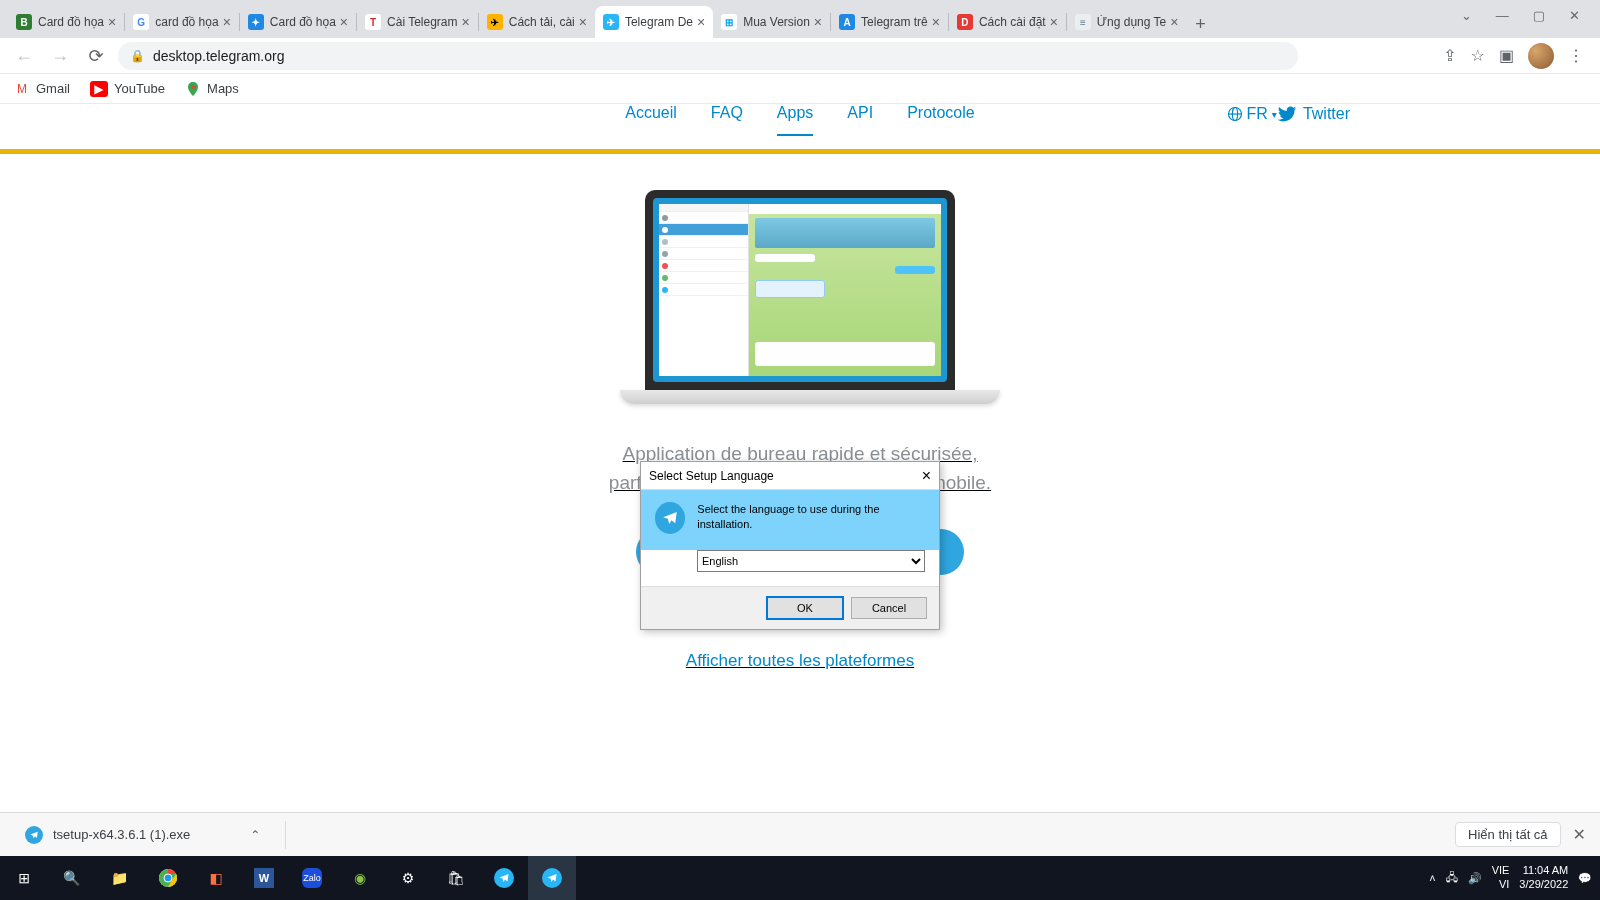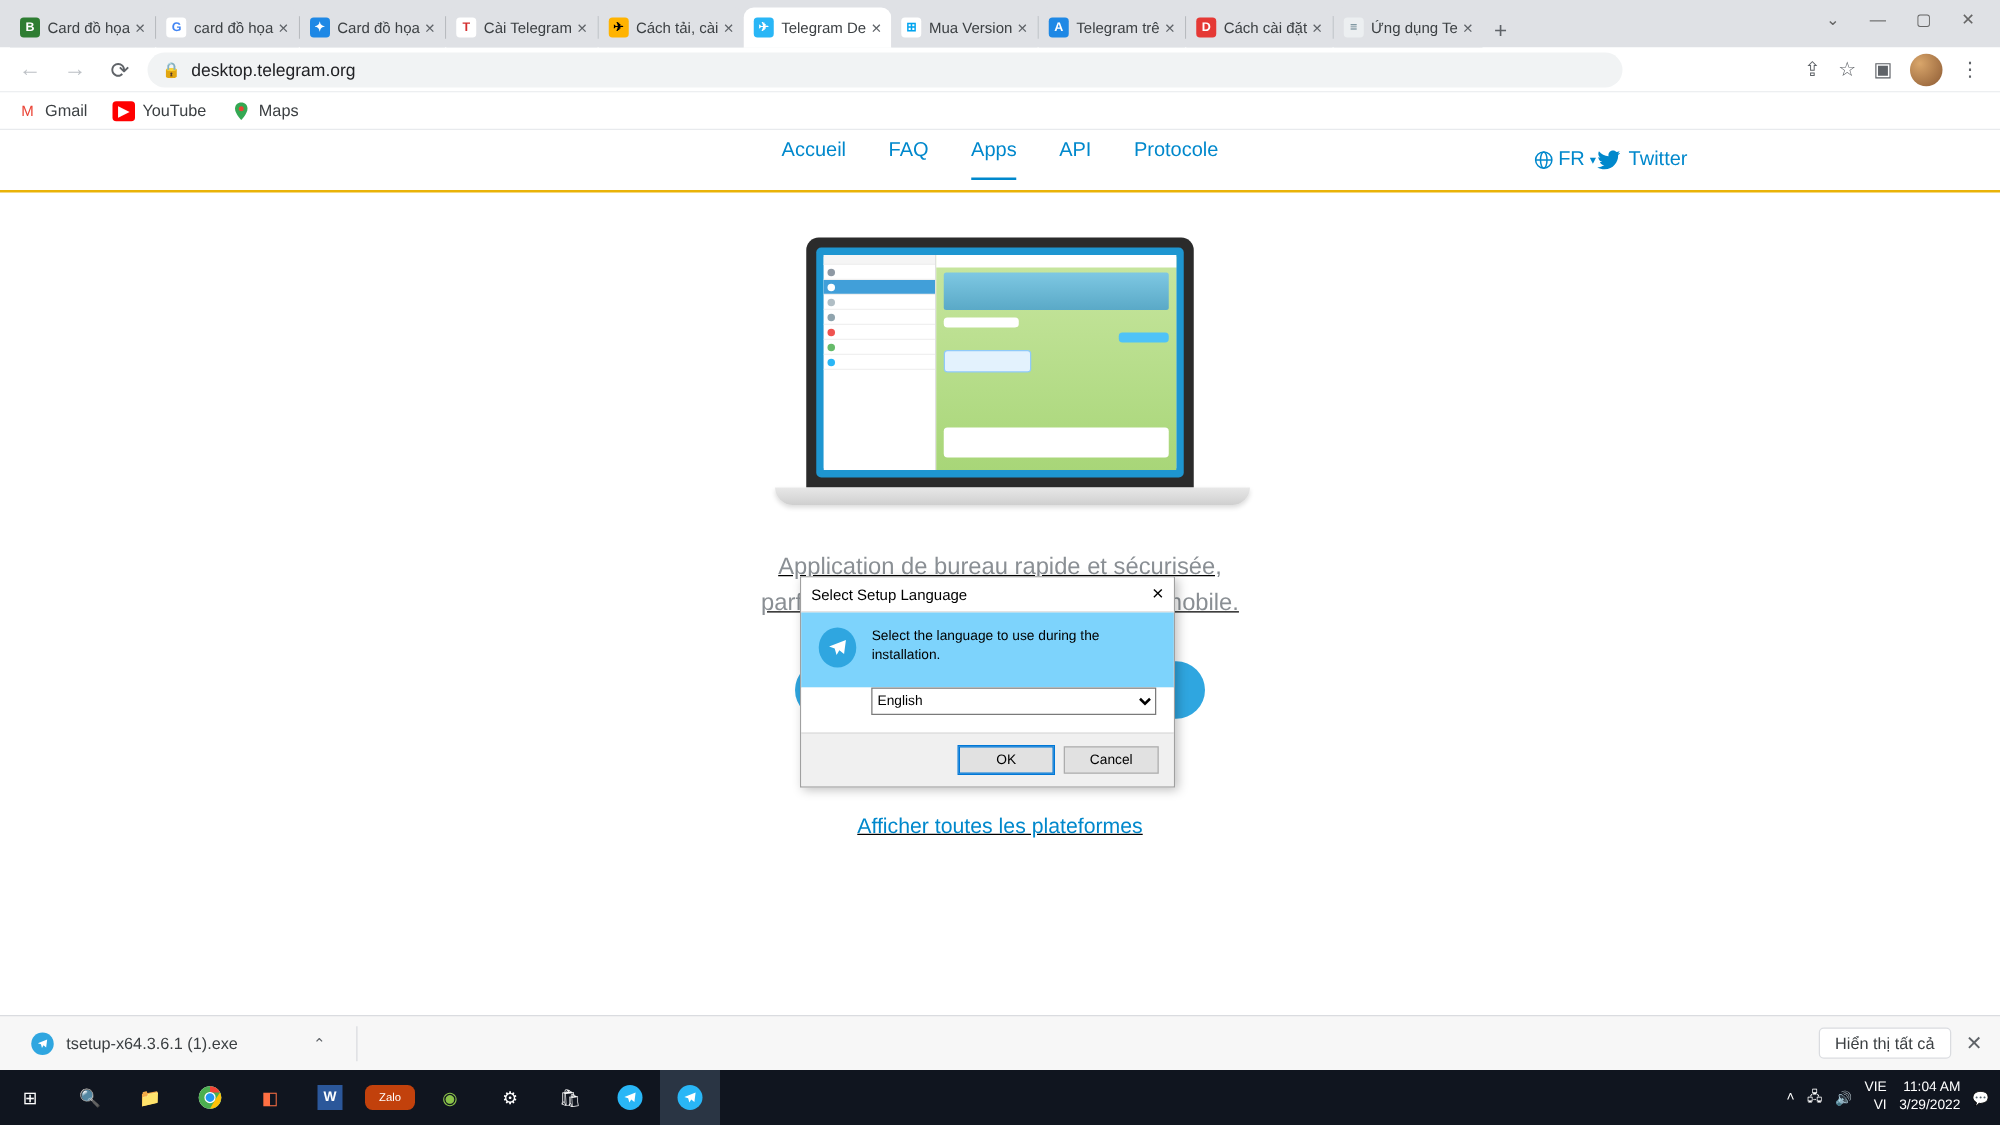--- a/index.html
+++ b/index.html
@@ -29,21 +29,21 @@
 .addr-right .icon { color: #5f6368; font-size: 16px; cursor: pointer; }
 .avatar { width: 26px; height: 26px; border-radius: 50%; background: radial-gradient(circle at 30% 30%, #d9a66b, #8c5a33); }
 
 
 .bookmarks { height: 30px; background: #fff; display: flex; align-items: center; padding: 0 14px; gap: 20px; border-bottom: 1px solid #e8eaed; font-size: 13px; color: #3c4043; }
 .bookmarks .bm { display: flex; align-items: center; gap: 6px; cursor: pointer; }
 .bm-icon { width: 16px; height: 16px; display: inline-flex; align-items: center; justify-content: center; font-size: 12px; }
 
 
 .page { position: relative; height: calc(900px - 38px - 36px - 30px - 44px - 44px); overflow: hidden; background: #fff; }
-.site-nav { height: 50px; display: flex; align-items: center; justify-content: center; border-bottom: 2px solid #eab308; position: relative; }
+.site-nav { height: 50px; display: flex; align-items: flex-start; justify-content: center; border-bottom: 5px solid #eab308; position: relative; }
 .site-nav .links { display: flex; gap: 34px; font-size: 16px; }
 .site-nav a { color: #0088cc; text-decoration: none; cursor: pointer; padding-bottom: 12px; }
 .site-nav a.current { border-bottom: 2px solid #0088cc; font-weight: 500; }
 .site-nav .right { position: absolute; right: 250px; display: flex; align-items: center; color: #0088cc; font-size: 16px; }
 .site-nav .right .lang { display: flex; align-items: center; gap: 4px; cursor: pointer; }
 .site-nav .right .tw { display: flex; align-items: center; gap: 6px; cursor: pointer; }
 
 .hero { text-align: center; padding-top: 36px; position: relative; text-decoration: underline; }
 .laptop { width: 360px; height: 230px; margin: 0 auto; position: relative; }
 .laptop-screen { width: 310px; height: 200px; background: #2b2b2b; border-radius: 10px 10px 0 0; margin: 0 auto; padding: 8px; }
@@ -350,21 +350,21 @@
         </svg>
       </span>
     </div>
   <div class="tb-btn">
       <span class="tb-icon" style="color:#ff7043">◧</span>
     </div>
   <div class="tb-btn">
       <span class="tb-icon" style="background:#2b579a;color:#fff;width:20px;height:20px;font-size:11px;font-weight:bold">W</span>
     </div>
   <div class="tb-btn">
-      <span class="tb-icon" style="background:#c2410c;color:#fff;border-radius:6px;width:40px;height:20px;font-size:9px">Zalo</span>
+      <span class="tb-icon" style="background:#1d4ed8;color:#fff;border-radius:6px;width:20px;height:20px;font-size:9px">Zalo</span>
     </div>
   <div class="tb-btn">
       <span class="tb-icon" style="color:#8bc34a">◉</span>
     </div>
   <div class="tb-btn">
       <span class="tb-icon">⚙</span>
     </div>
   <div class="tb-btn">
       <span class="tb-icon">🛍</span>
     </div>

